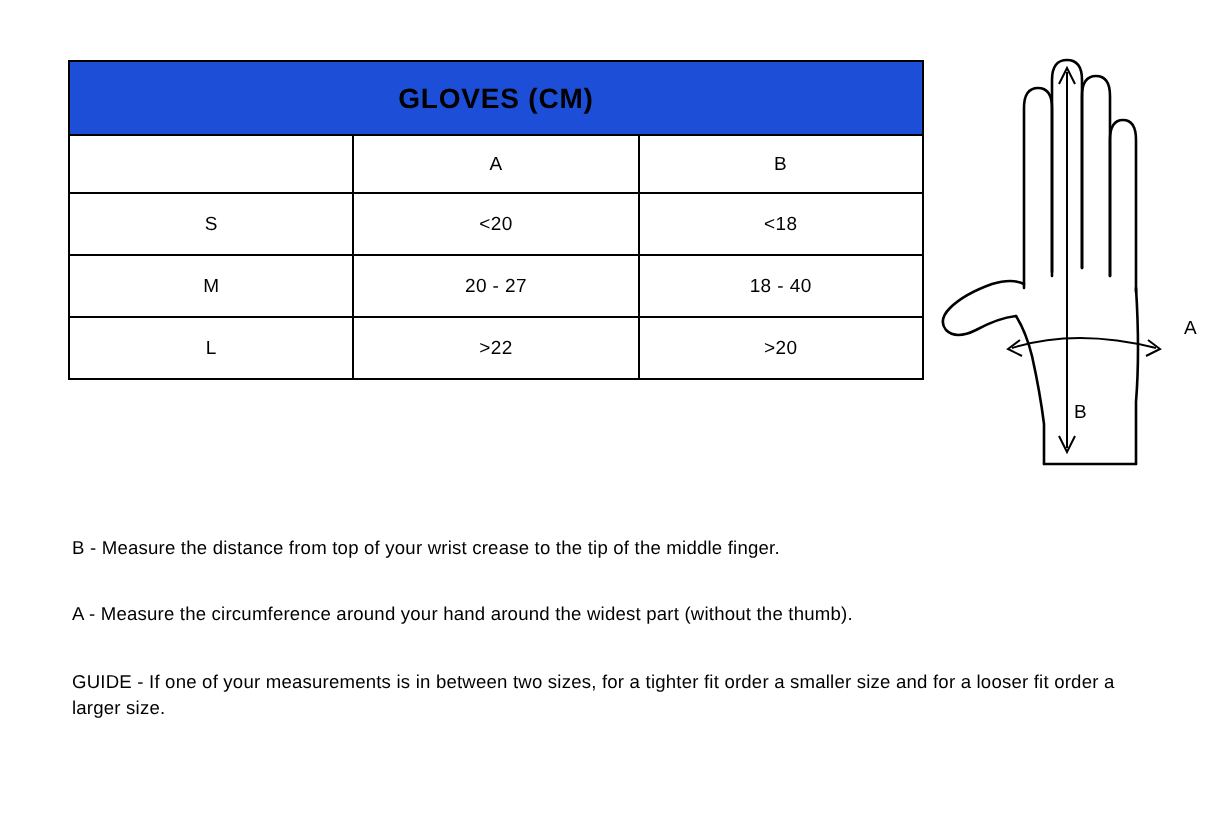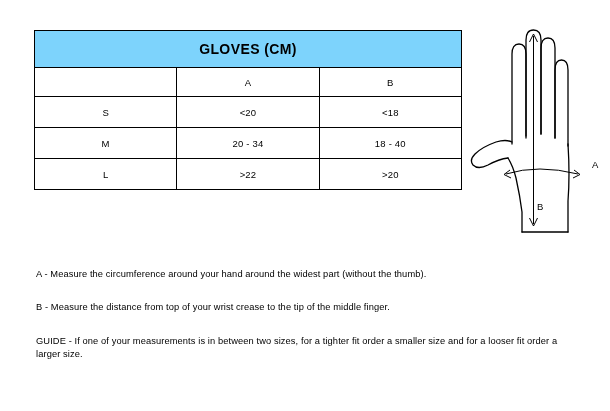--- a/index.html
+++ b/index.html
@@ -37,21 +37,21 @@
   table.size-table td {
     border: 1.5px solid #000000;
     text-align: center;
     vertical-align: middle;
     font-size: 9.5px;
     height: 30px;
     padding: 0 4px;
     letter-spacing: 0.2px;
   }
   table.size-table tr.title-row td {
-    background: #7dd3fc;
+    background: #1d4ed8;
     font-size: 14px;
     font-weight: bold;
     height: 36px;
     letter-spacing: 0.4px;
   }
   table.size-table tr.head-row td {
     height: 28px;
   }
   .col-size { width: 32%; }
   .col-a    { width: 36%; }
@@ -110,21 +110,21 @@
         <td class="col-a">A</td>
         <td class="col-b">B</td>
       </tr>
       <tr>
         <td>S</td>
         <td>&lt;20</td>
         <td>&lt;18</td>
       </tr>
       <tr>
         <td>M</td>
-        <td>20 - 34</td>
+        <td>20 - 27</td>
         <td>18 - 40</td>
       </tr>
       <tr>
         <td>L</td>
         <td>&gt;22</td>
         <td>&gt;20</td>
       </tr>
     </tbody>
       </table>
   </div>
@@ -160,18 +160,18 @@
         <path d="M63.5 16 L67.5 8 L71.5 16"></path>
         <path d="M63.5 192 L67.5 200 L71.5 192"></path>
       </g>
     </svg>
 
     <span class="diagram-label label-a">A</span>
     <span class="diagram-label label-b">B</span>
   </div>
 
   <div class="notes">
+    <div class="note">B - Measure the distance from top of your wrist crease to the tip of the middle finger.</div>
     <div class="note">A - Measure the circumference around your hand around the widest part (without the thumb).</div>
-    <div class="note">B - Measure the distance from top of your wrist crease to the tip of the middle finger.</div>
     <div class="note guide">GUIDE - If one of your measurements is in between two sizes, for a tighter fit order a smaller size and for a looser fit order a larger size.</div>
   </div>
 
 </div>
 
 </body></html>

